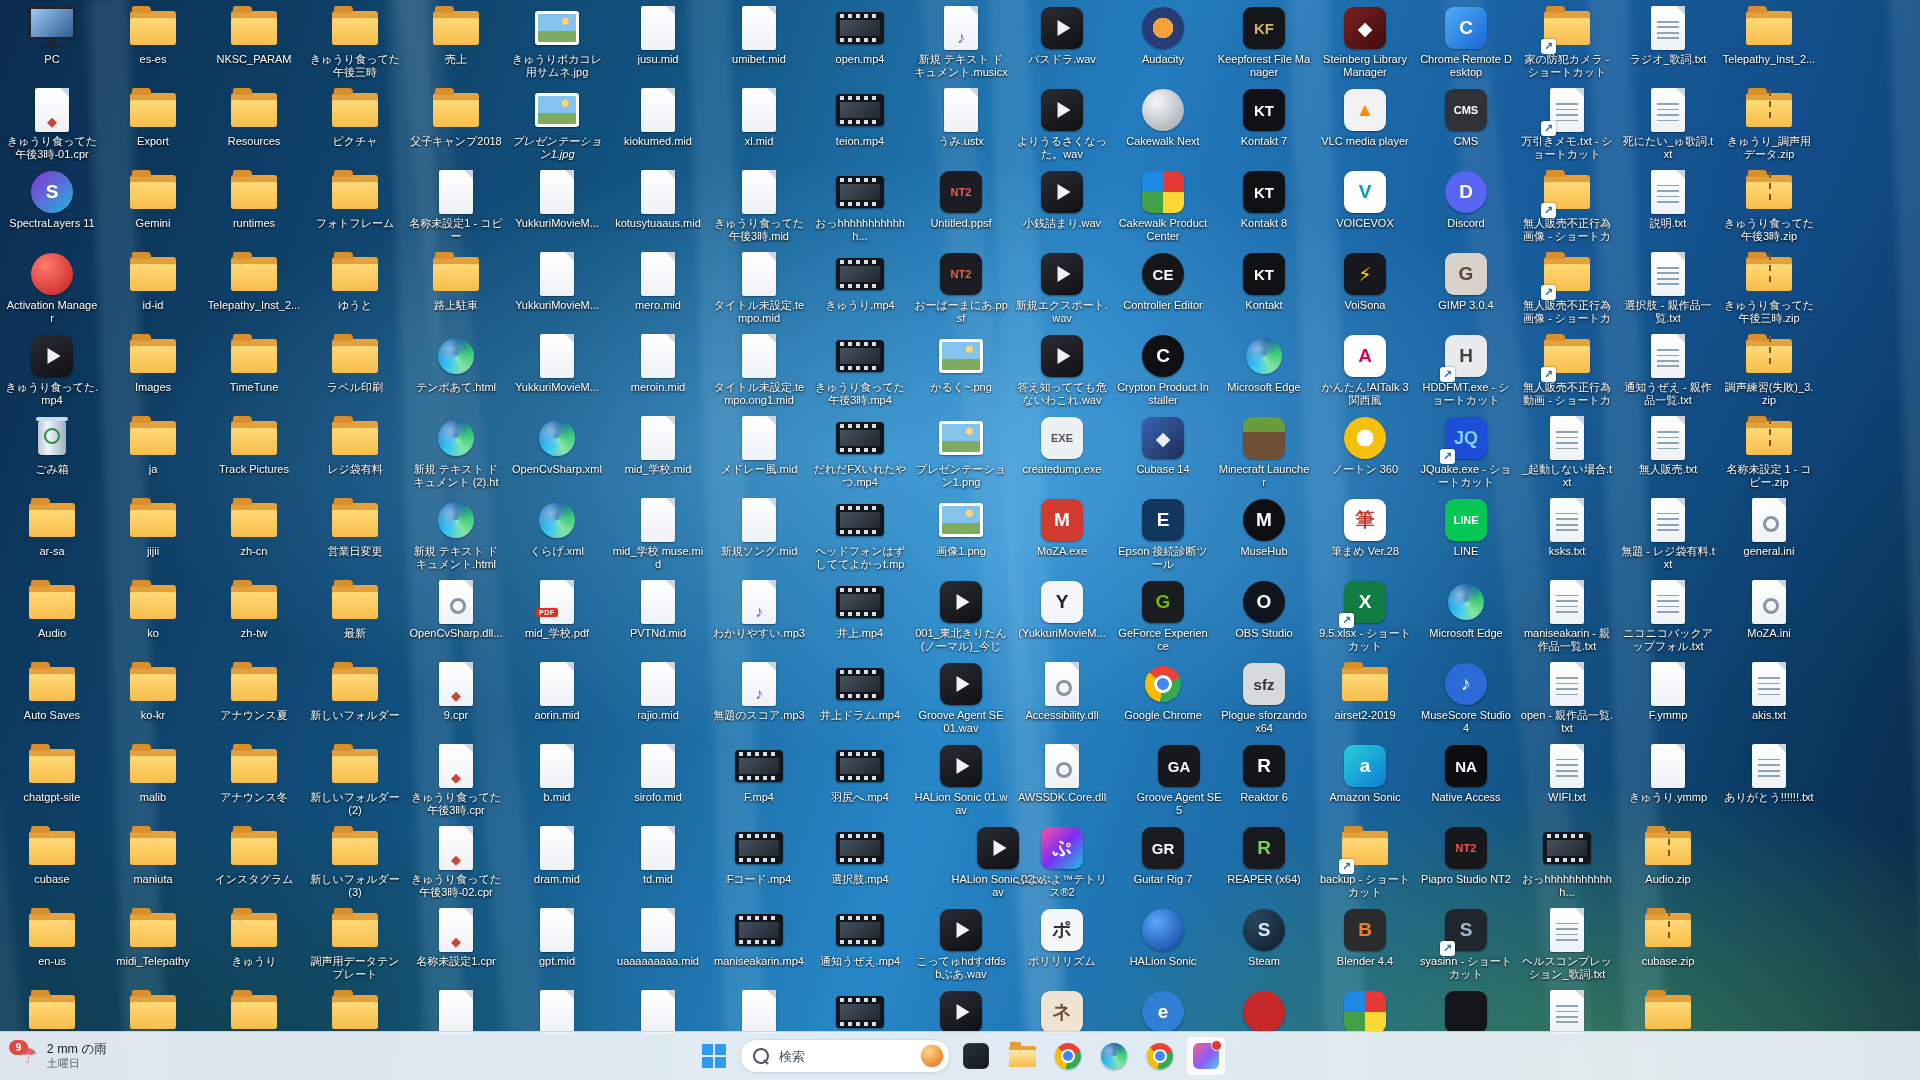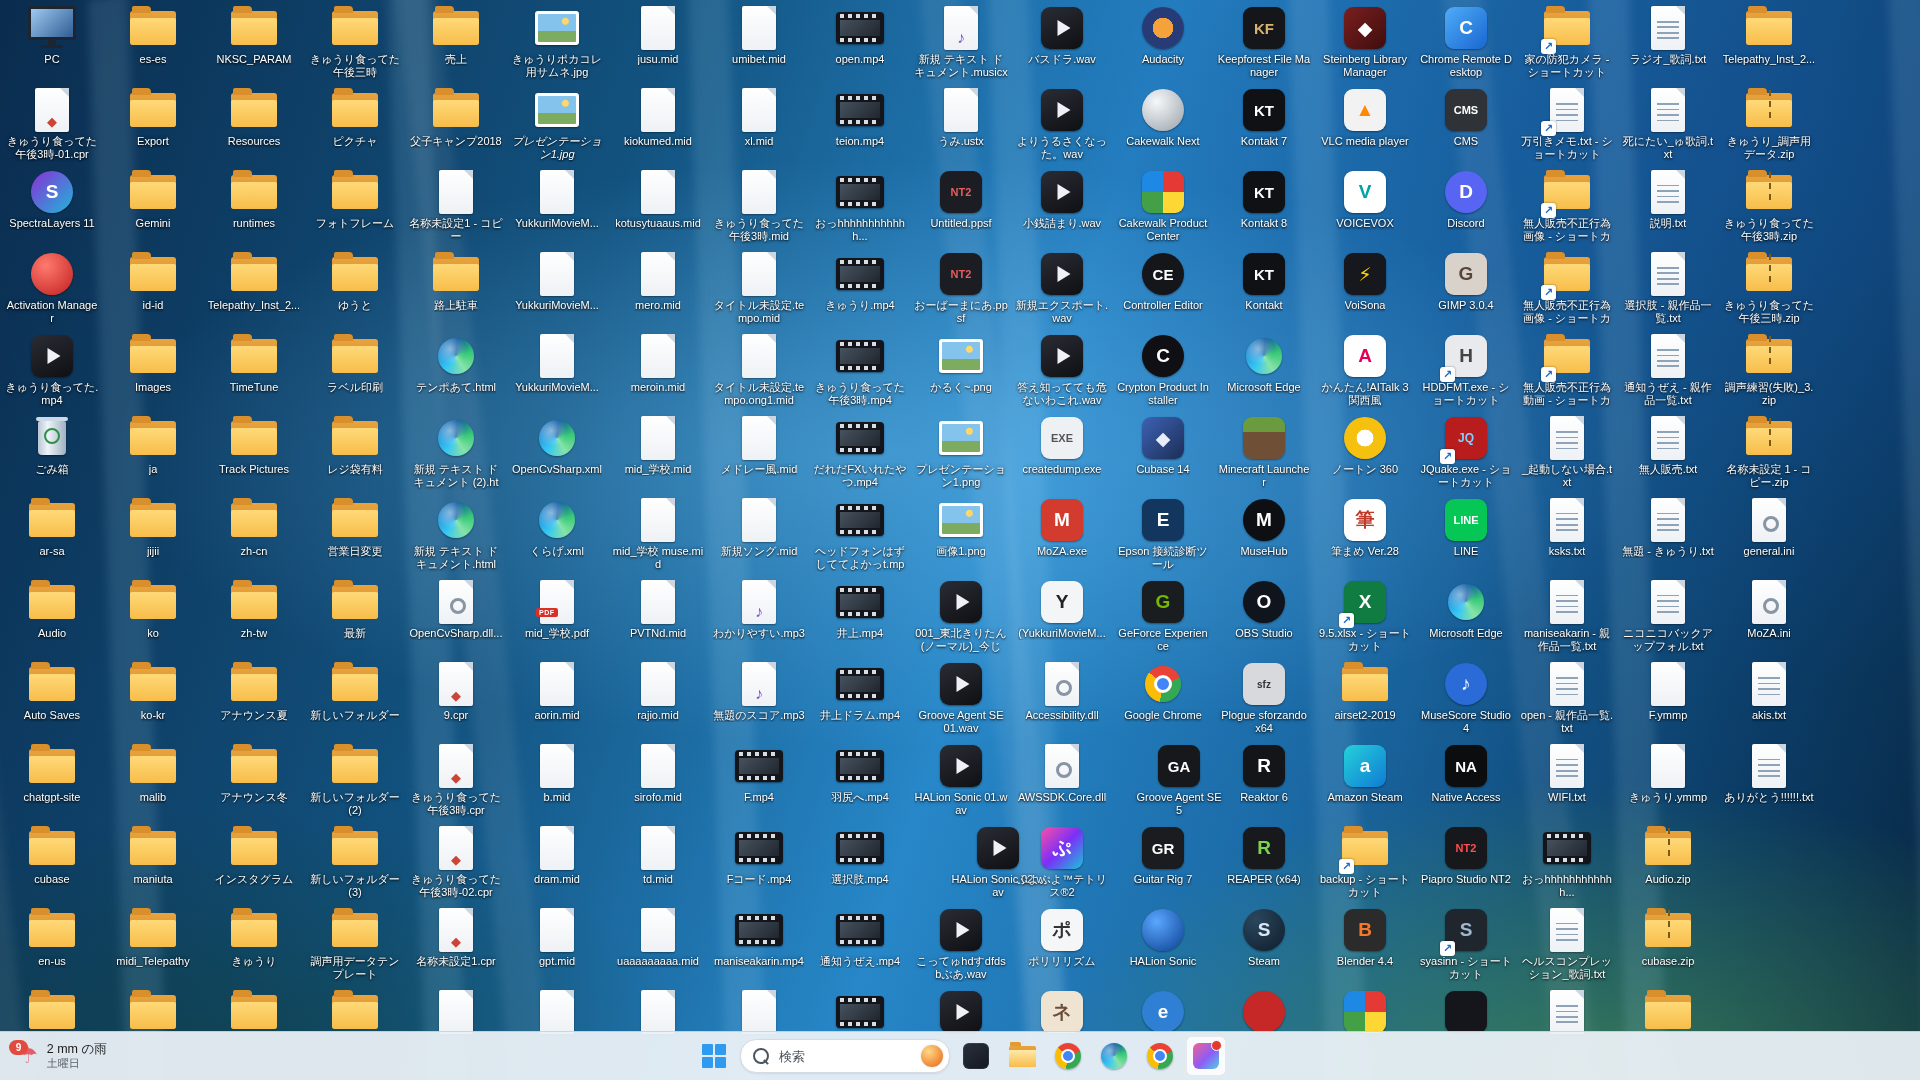--- a/index.html
+++ b/index.html
@@ -1168,21 +1168,21 @@
         <div class="lb">MuseHub</div>
       </div>
       <div class="di" style="left: 1216px; top: 578px;">
         <div class="g">
           <div class="tile round" style="background: rgb(16, 20, 28); color: rgb(255, 255, 255); font-size: 19px;">O</div>
         </div>
         <div class="lb">OBS Studio</div>
       </div>
       <div class="di" style="left: 1216px; top: 660px;">
         <div class="g">
-          <div class="tile" style="background: rgb(215, 217, 220); color: rgb(51, 51, 51); font-size: 10px;">sfz</div>
+          <div class="tile" style="background: rgb(215, 217, 220); color: rgb(51, 51, 51); font-size: 15px;">sfz</div>
         </div>
         <div class="lb">Plogue sforzando x64</div>
       </div>
       <div class="di" style="left: 1216px; top: 742px;">
         <div class="g">
           <div class="tile" style="background: rgb(20, 21, 25); color: rgb(255, 255, 255); font-size: 19px;">R</div>
         </div>
         <div class="lb">Reaktor 6</div>
       </div>
       <div class="di" style="left: 1216px; top: 824px;">
@@ -1255,21 +1255,21 @@
       <div class="di" style="left: 1317px; top: 660px;">
         <div class="g">
           <div class="folder"></div>
         </div>
         <div class="lb">airset2-2019</div>
       </div>
       <div class="di" style="left: 1317px; top: 742px;">
         <div class="g">
           <div class="tile" style="background: linear-gradient(135deg, rgb(37, 209, 218), rgb(15, 123, 212)); color: rgb(255, 255, 255); font-size: 19px;">a</div>
         </div>
-        <div class="lb">Amazon Steam</div>
+        <div class="lb">Amazon Sonic</div>
       </div>
       <div class="di" style="left: 1317px; top: 824px;">
         <div class="g">
           <div class="folder"></div>
           <div class="sc">↗</div>
         </div>
         <div class="lb">backup - ショートカット</div>
       </div>
       <div class="di" style="left: 1317px; top: 906px;">
         <div class="g">
@@ -1309,21 +1309,21 @@
       </div>
       <div class="di" style="left: 1418px; top: 332px;">
         <div class="g">
           <div class="tile" style="background: rgb(232, 234, 237); color: rgb(68, 68, 68); font-size: 19px;">H</div>
           <div class="sc">↗</div>
         </div>
         <div class="lb">HDDFMT.exe - ショートカット</div>
       </div>
       <div class="di" style="left: 1418px; top: 414px;">
         <div class="g">
-          <div class="tile" style="background: #b91c1c; color: rgb(127, 208, 255); font-size: 12px;">JQ</div>
+          <div class="tile" style="background: #1d4ed8; color: rgb(127, 208, 255); font-size: 18px;">JQ</div>
           <div class="sc">↗</div>
         </div>
         <div class="lb">JQuake.exe - ショートカット</div>
       </div>
       <div class="di" style="left: 1418px; top: 496px;">
         <div class="g">
           <div class="tile" style="background: rgb(6, 199, 85); color: rgb(255, 255, 255); font-size: 11px;">LINE</div>
         </div>
         <div class="lb">LINE</div>
       </div>
@@ -1482,21 +1482,21 @@
       <div class="di" style="left: 1620px; top: 414px;">
         <div class="g">
           <div class="page lines"></div>
         </div>
         <div class="lb">無人販売.txt</div>
       </div>
       <div class="di" style="left: 1620px; top: 496px;">
         <div class="g">
           <div class="page lines"></div>
         </div>
-        <div class="lb">無題 - きゅうり.txt</div>
+        <div class="lb">無題 - レジ袋有料.txt</div>
       </div>
       <div class="di" style="left: 1620px; top: 578px;">
         <div class="g">
           <div class="page lines"></div>
         </div>
         <div class="lb">ニコニコバックアップフォル.txt</div>
       </div>
       <div class="di" style="left: 1620px; top: 660px;">
         <div class="g">
           <div class="page"></div>

